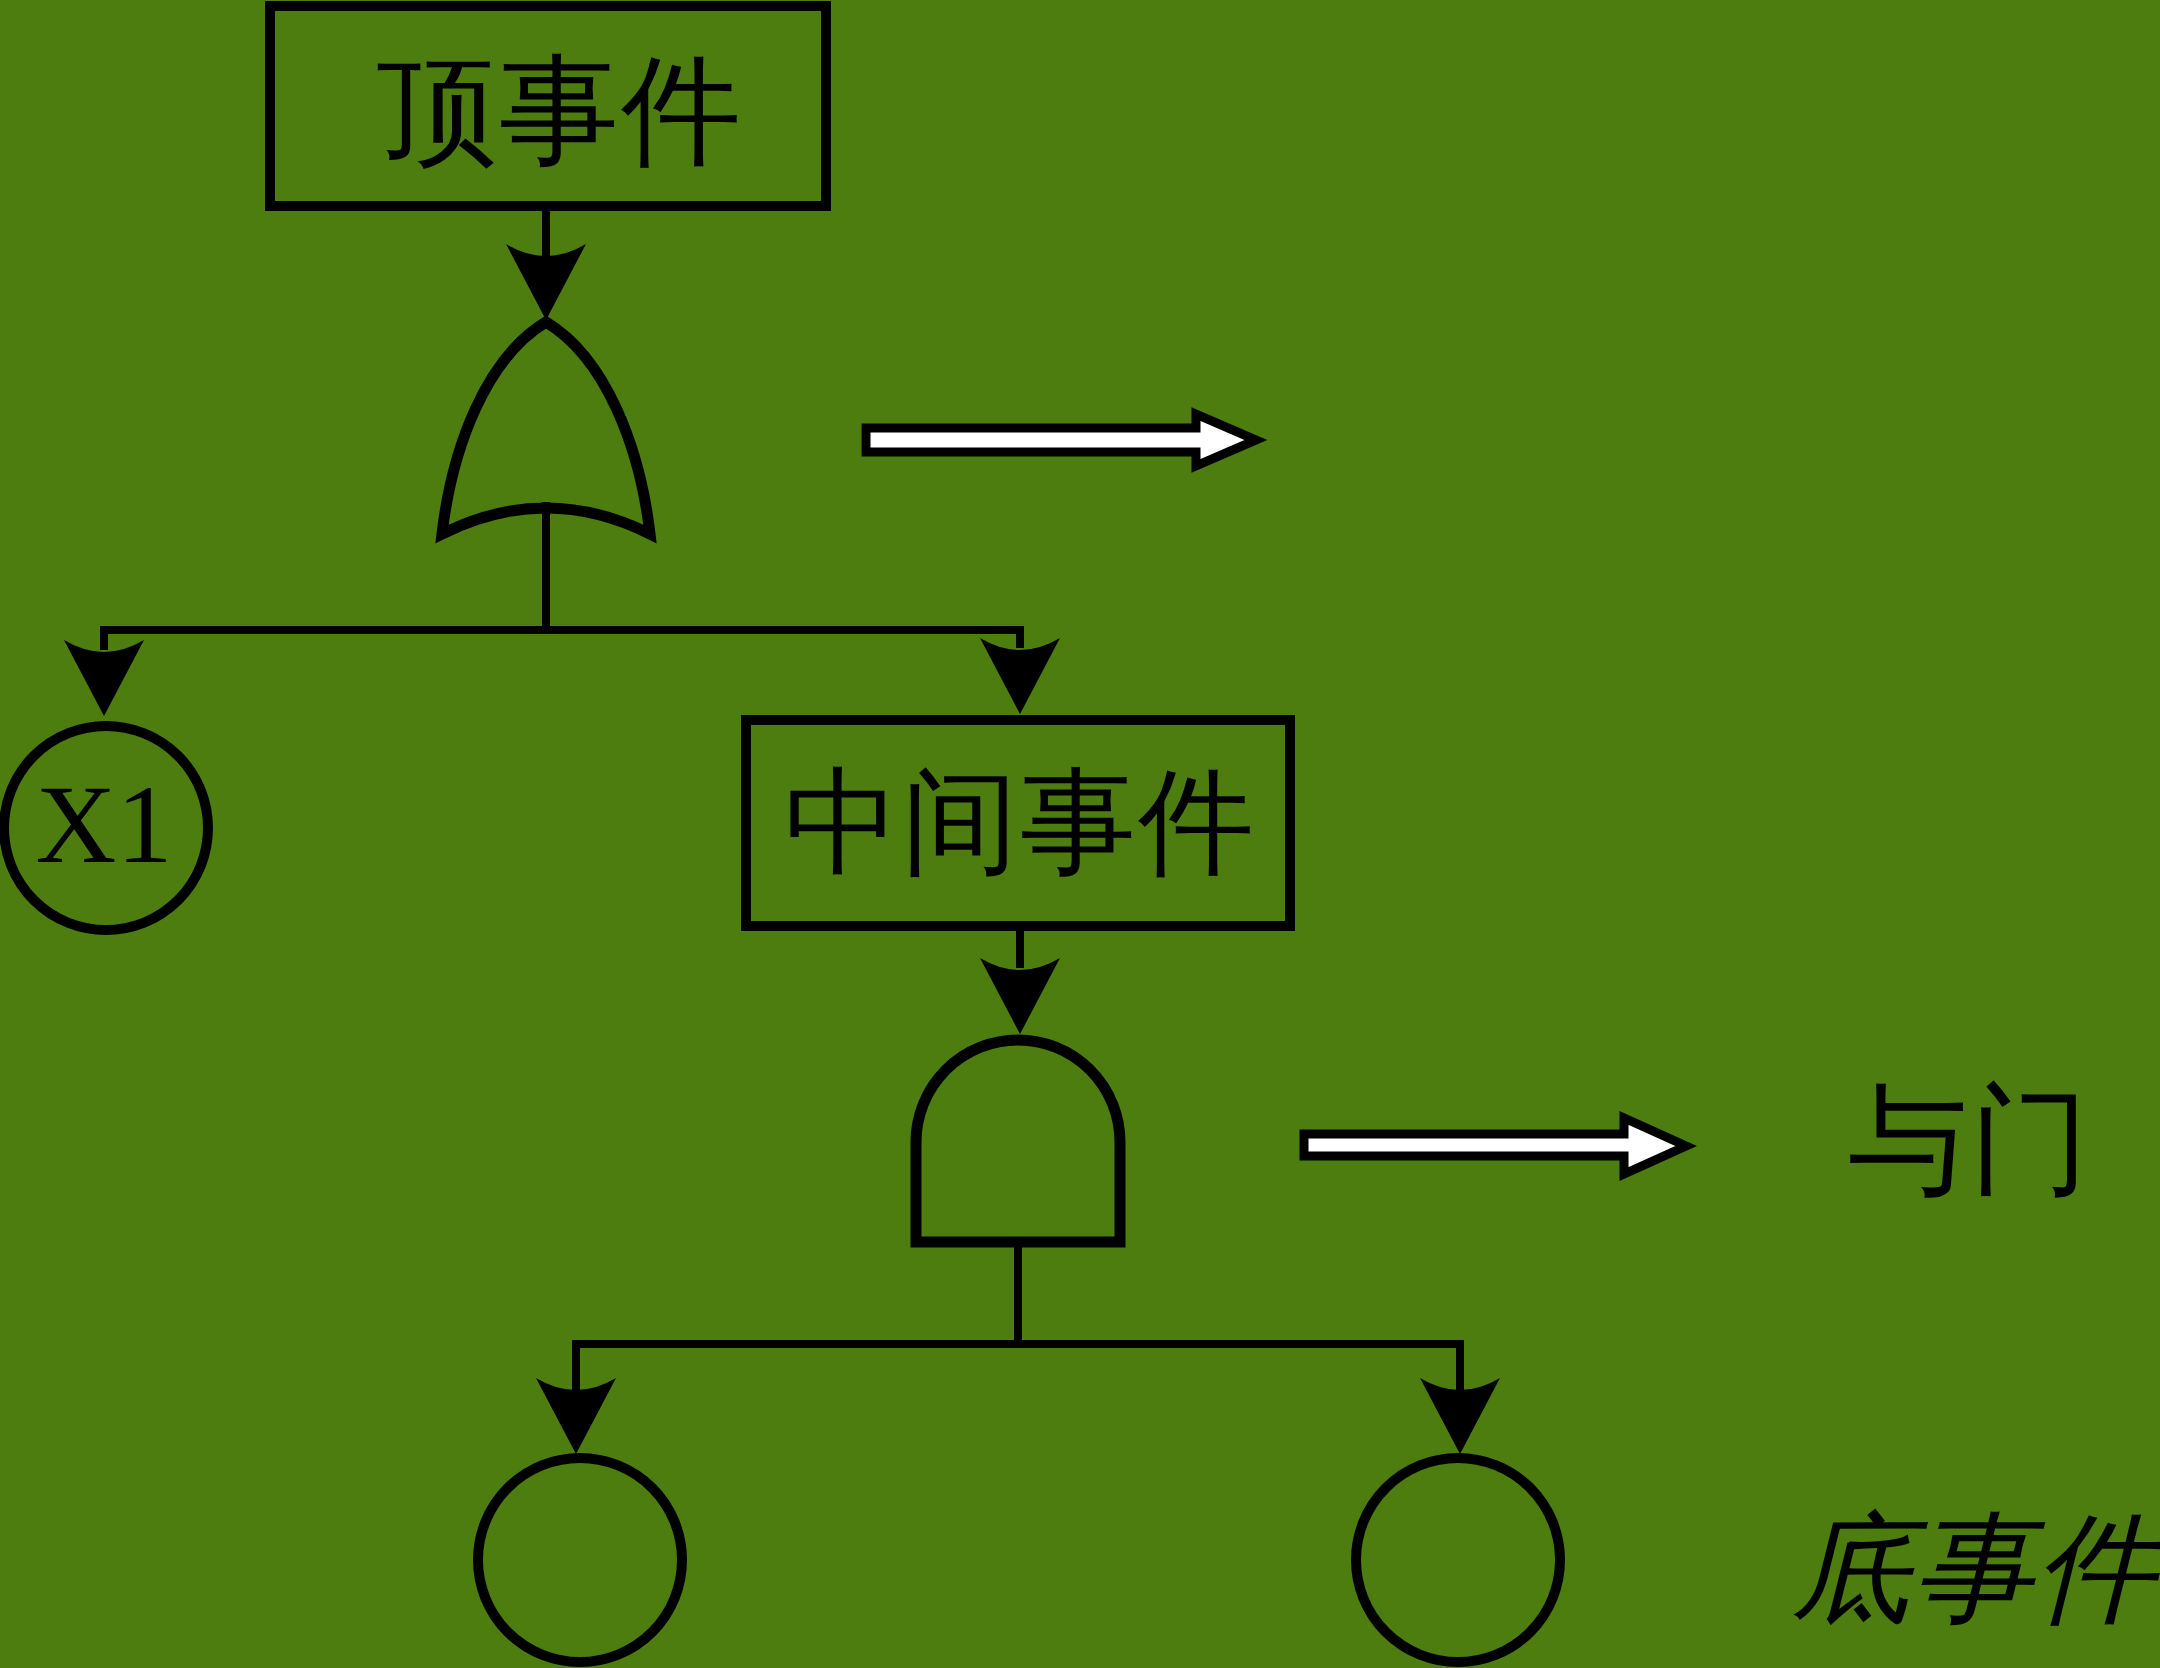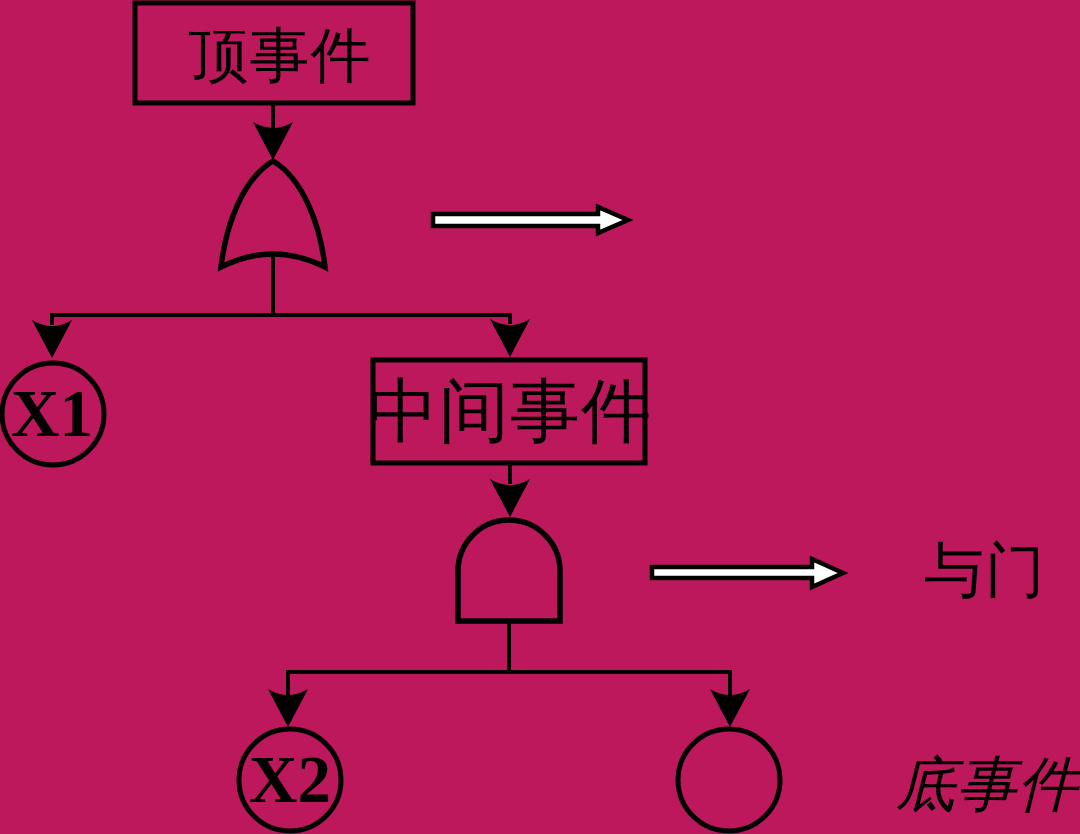--- a/index.html
+++ b/index.html
@@ -4,40 +4,40 @@
 <style>
   html, body {
     margin: 0;
     padding: 0;
     background: #ffffff;
   }
   .stage {
     position: relative;
     width: 1080px;
     height: 834px;
-    background: #be185d;
+    background: #4d7c0f;
     overflow: hidden;
     font-family: "Liberation Serif", "DejaVu Serif", serif;
   }
   .stage svg {
     position: absolute;
     left: 0;
     top: 0;
   }
   .lbl {
     position: absolute;
     transform: translate(-50%, -50%);
     color: #000000;
     white-space: nowrap;
     line-height: 1;
     text-align: center;
     font-family: "Liberation Serif", "DejaVu Serif", serif;
   }
   .lbl.cjk  { font-size: 60px; letter-spacing: 1px; }
-  .lbl.node { font-size: 67px; font-weight: bold; }
+  .lbl.node { font-size: 56px; }
 </style>
 </head>
 <body>
 
 <div class="stage">
 
   <svg width="1080" height="834" viewBox="0 0 1080 834">
     <g fill="none" stroke="#000000" stroke-width="4">
 
       <rect x="135" y="3" width="278" height="100" stroke-width="5"></rect>
@@ -73,22 +73,21 @@
       <circle cx="290" cy="780" r="51" stroke-width="5"></circle>
       <circle cx="729" cy="780" r="51" stroke-width="5"></circle>
     </g>
   </svg>
 
   <div class="lbl cjk" style="left:280px; top:56px;">顶事件</div>
 
 
   <div class="lbl node" style="left:52px; top:413px;">X1</div>
 
-  <div class="lbl cjk" style="left:510px; top:412px; font-size:70px;">中间事件</div>
+  <div class="lbl cjk" style="left:510px; top:412px; font-size:58px;">中间事件</div>
 
   <div class="lbl cjk" style="left:985px; top:571px;">与门</div>
 
-  <div class="lbl node" style="left:290px; top:779px;">X2</div>
 
 
   <div class="lbl cjk" style="left:987px; top:785px;font-style:italic;">底事件</div>
 
 </div>
 
 </body></html>

